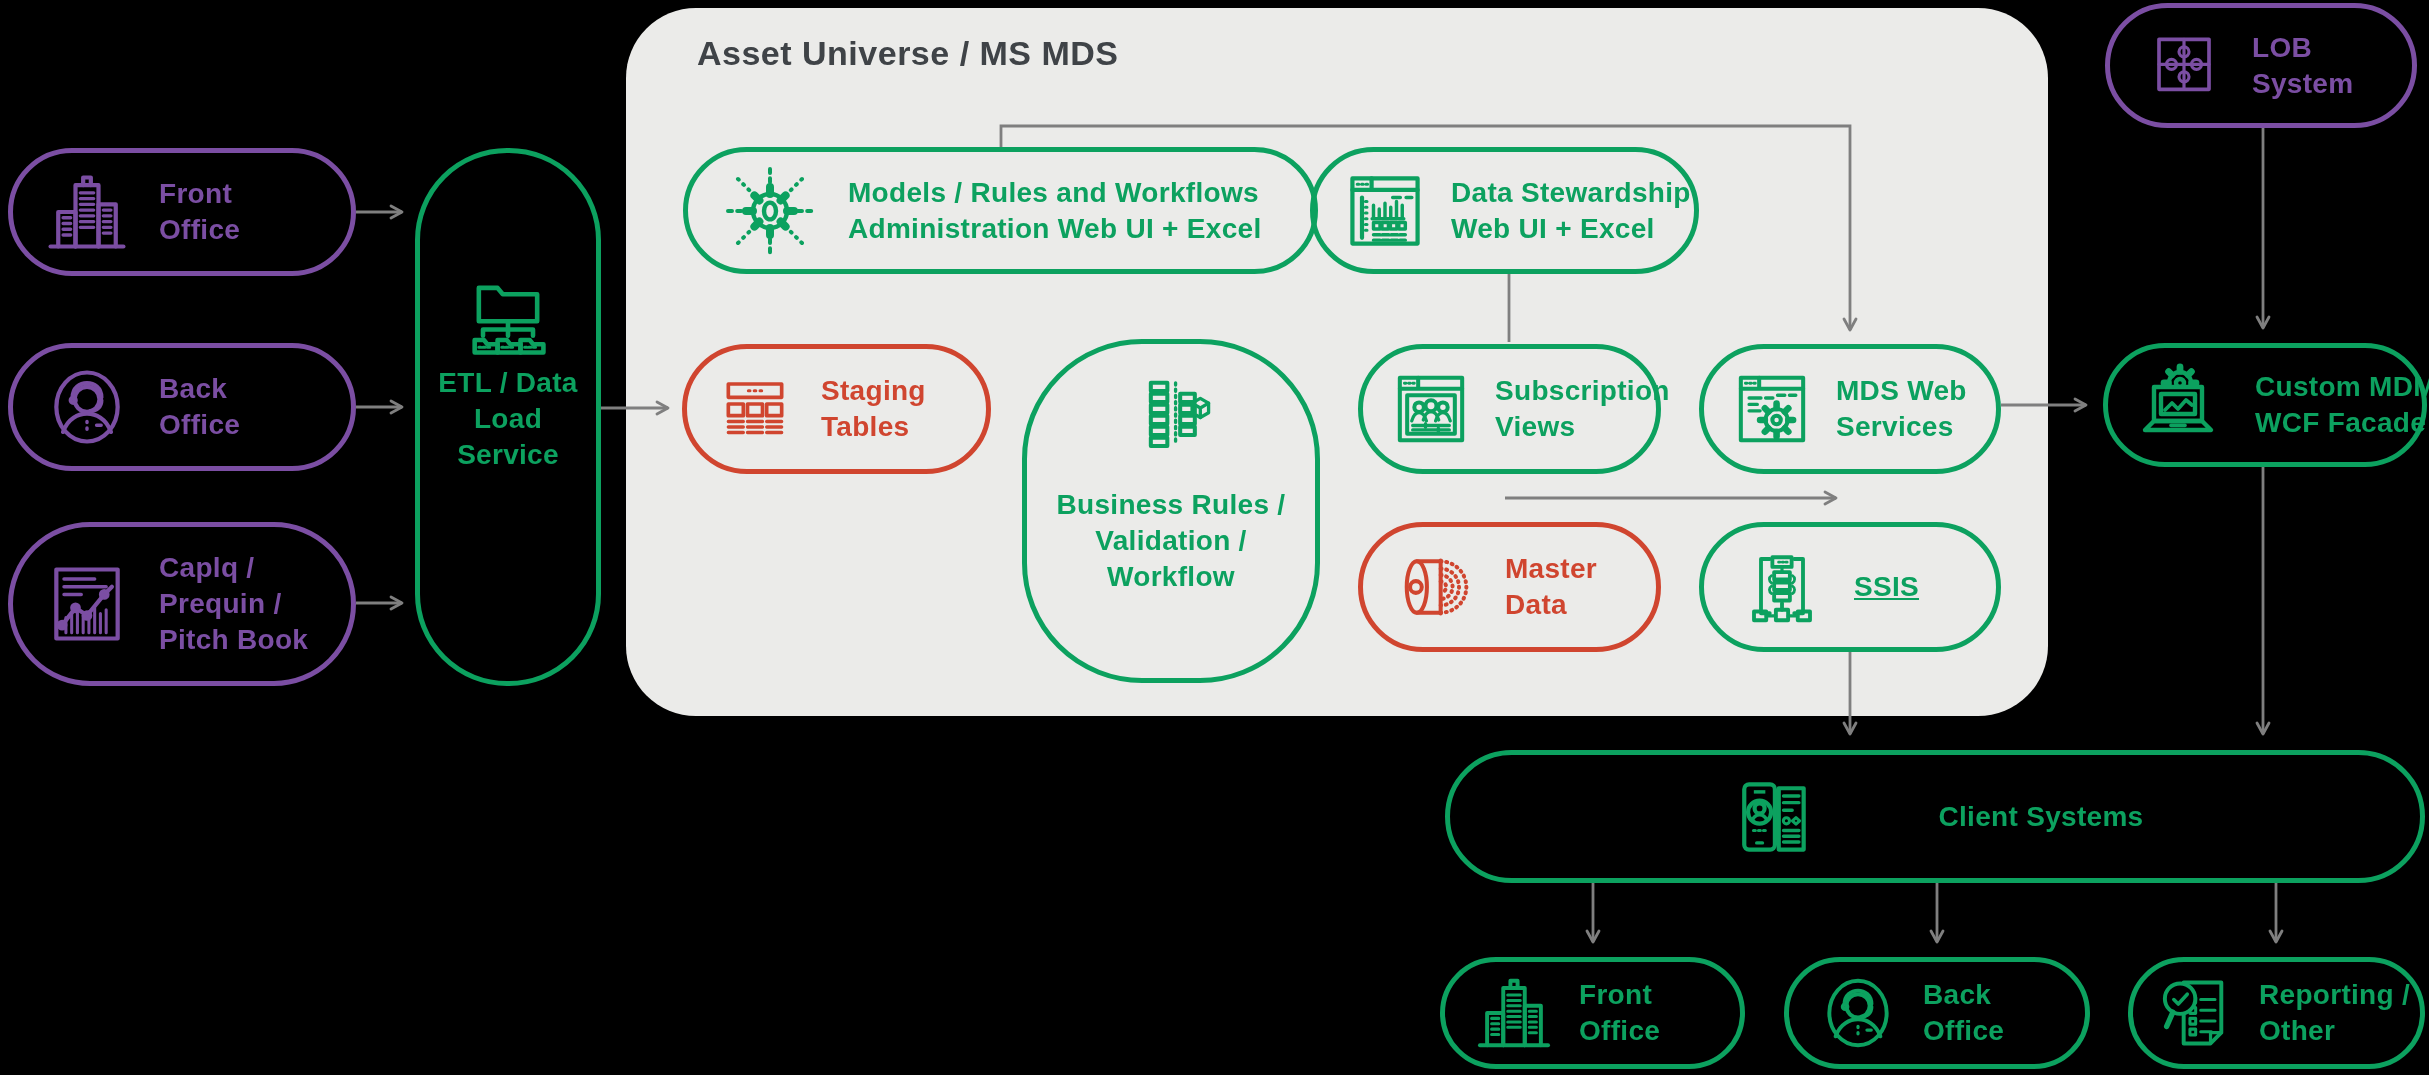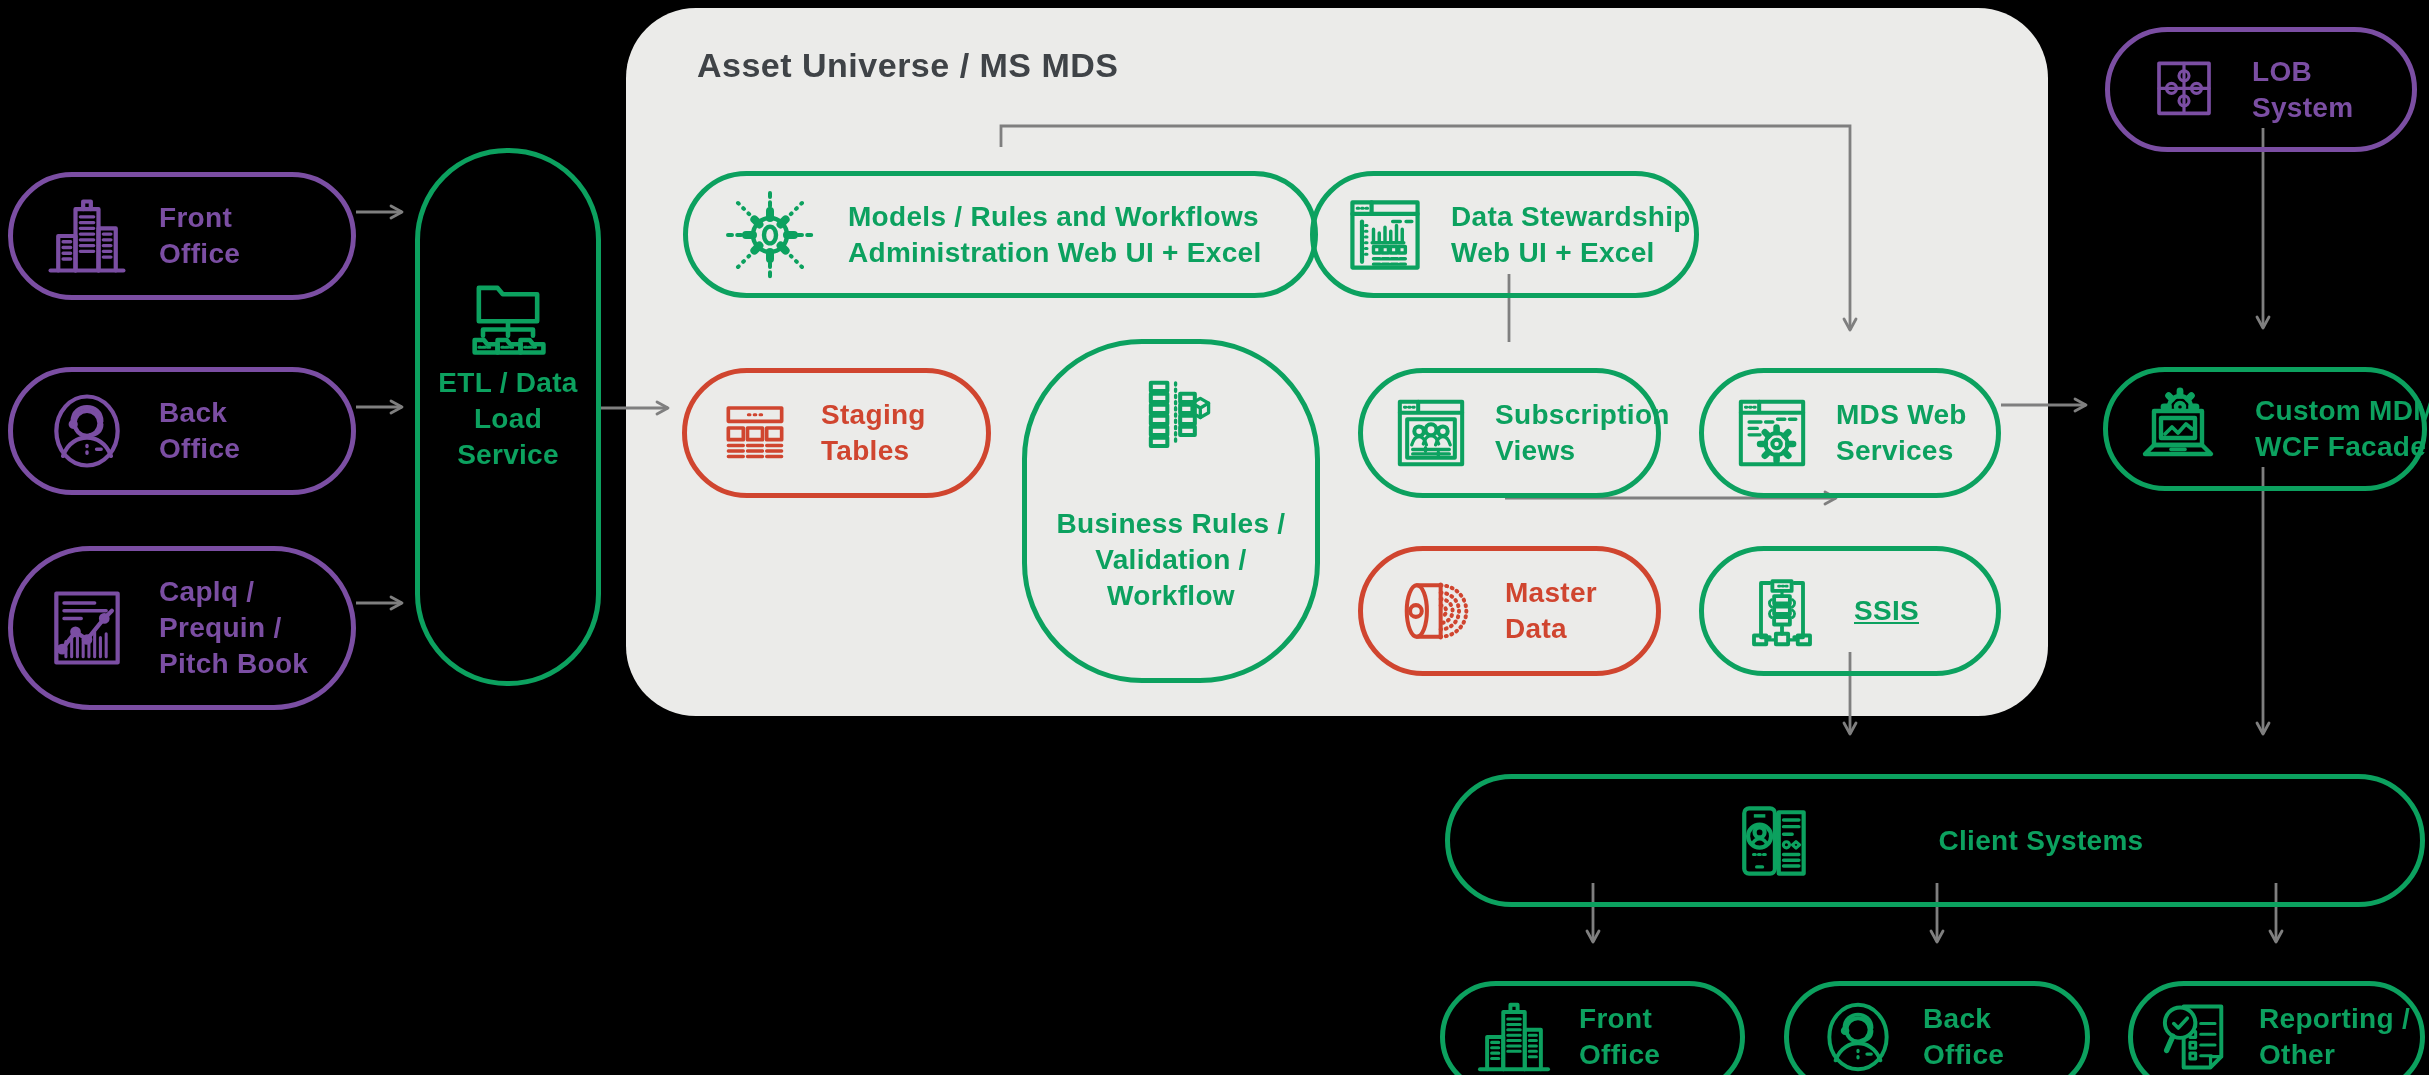--- a/index.html
+++ b/index.html
@@ -6,24 +6,24 @@
     --green:#0CA15F; --purple:#7B4EA3; --red:#D0452F;
     --arrow-gray:#7F7F7F; --container-bg:#EBEBE9;
     --title-color:#3F4347; --background:#000000;
   }
   html,body{margin:0;padding:0;background:var(--background);}
   .canvas{position:relative;width:2429px;height:1075px;background:var(--background);
           font-family:"Liberation Sans",sans-serif;overflow:hidden;}
   .container{position:absolute;left:626px;top:8px;width:1422px;height:708px;
              background:var(--container-bg);border-radius:70px;}
   .container-title{position:absolute;left:71px;top:26px;font-size:34px;font-weight:700;
-             color:var(--title-color);letter-spacing:.5px;white-space:pre;margin-top:12px;}
+             color:var(--title-color);letter-spacing:.5px;white-space:pre;}
   .node{position:absolute;display:flex;align-items:center;box-sizing:border-box;
         border:5px solid;background:transparent;}
-  .pill{border-radius:999px;margin-top:24px;}
+  .pill{border-radius:999px;}
   .green{border-color:var(--green);color:var(--green);}
   .purple{border-color:var(--purple);color:var(--purple);}
   .red{border-color:var(--red);color:var(--red);}
   .label{white-space:pre;font-weight:700;font-size:28px;line-height:1.28;letter-spacing:.3px;}
   .row{flex-direction:row;padding-left:28px;gap:26px;}
   .col{flex-direction:column;justify-content:flex-start;align-items:center;padding-left:0;}
   .col .label{text-align:center;}
   .center{justify-content:center;}
   .ic{flex:none;display:block;stroke:currentColor;fill:none;stroke-width:2.2;
       stroke-linecap:round;stroke-linejoin:round;}
@@ -312,21 +312,21 @@
         <use href="#i-table"></use>
       </svg>
     <span class="label">Staging
 Tables</span>
   </div>
 
   <div class="node green col" style="left:1022px;top:339px;width:298px;height:344px;border-radius:120px;padding-top:26px;">
     <svg class="ic" width="88" height="88">
         <use href="#i-workflow"></use>
       </svg>
-    <span class="label" style="margin-top:48px;">Business Rules /
+    <span class="label" style="margin-top:29px;">Business Rules /
 Validation /
 Workflow</span>
   </div>
 
   <div class="node pill green row" style="left:1358px;top:344px;width:303px;height:130px;padding-left:24px;gap:20px;">
     <svg class="ic" width="88" height="88">
         <use href="#i-bpeople"></use>
       </svg>
     <span class="label">Subscription
 Views</span>

